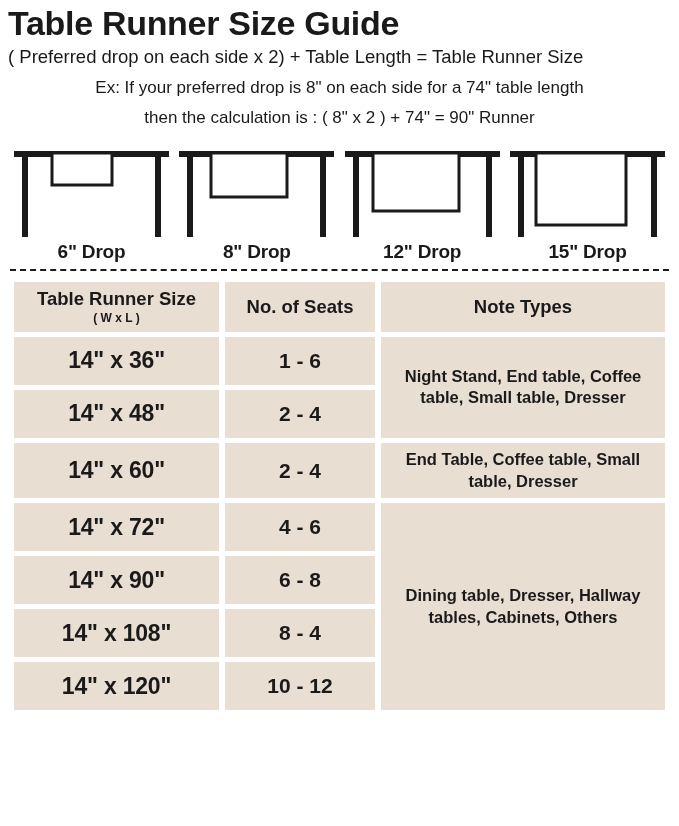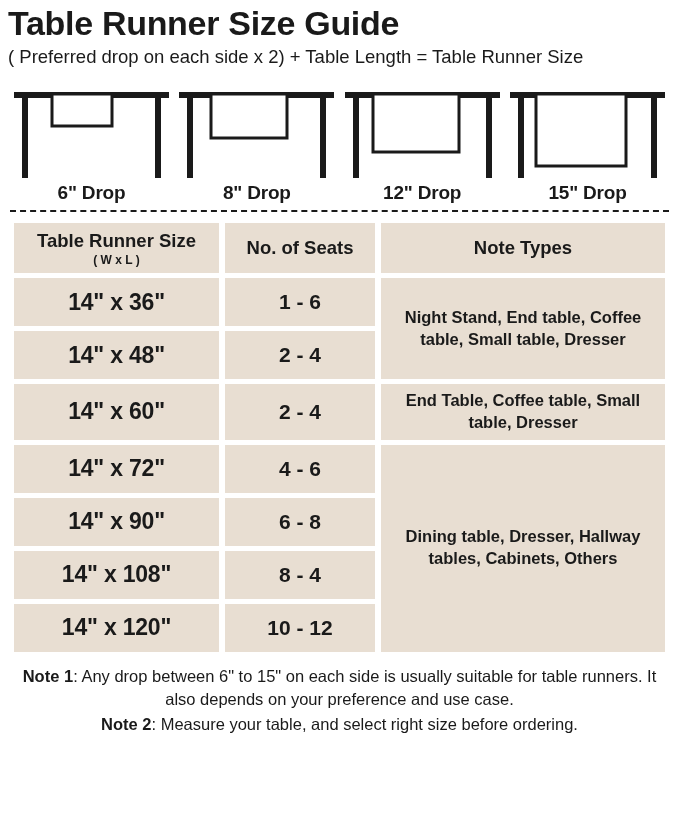--- a/index.html
+++ b/index.html
@@ -107,20 +107,22 @@
 </style>
 </head>
 <body>
 
 <div class="page">
 
   <h1 class="title">Table Runner Size Guide</h1>
 
   <div class="formula">( Preferred drop on each side x 2) + Table Length = Table Runner Size</div>
 
+  <div class="example">Ex: If your preferred drop is 8" on each side for a 74" table length</div>
+  <div class="example">then the calculation is : ( 8" x 2 ) + 74" = 90" Runner</div>
 
   <div class="diagrams">
 
     <div class="diagram">
       <span>
         <svg width="163" height="100" viewBox="0 0 163 100">
           <rect x="4" y="12" width="155" height="6" fill="#1a1a1a"></rect>
           <rect x="12" y="18" width="6" height="80" fill="#1a1a1a"></rect>
           <rect x="145" y="18" width="6" height="80" fill="#1a1a1a"></rect>
           <rect x="42" y="14" width="60" height="32" fill="#ffffff" stroke="#1a1a1a" stroke-width="3"></rect>
@@ -214,21 +216,15 @@
         <td class="cell-seats">8 - 4</td>
       </tr>
       <tr>
         <td class="cell-size">14" x 120"</td>
         <td class="cell-seats">10 - 12</td>
       </tr>
     </tbody>
   </table>
 
   <div class="notes">
-    <p>
-      <b>Note 1</b><span>: Any drop between 6" to 15" on each side is usually suitable for table runners. It also depends on your preference and use case.</span>
-    </p>
-    <p>
-      <b>Note 2</b><span>: Measure your table, and select right size before ordering.</span>
-    </p>
   </div>
 
 </div>
 
 </body></html>

